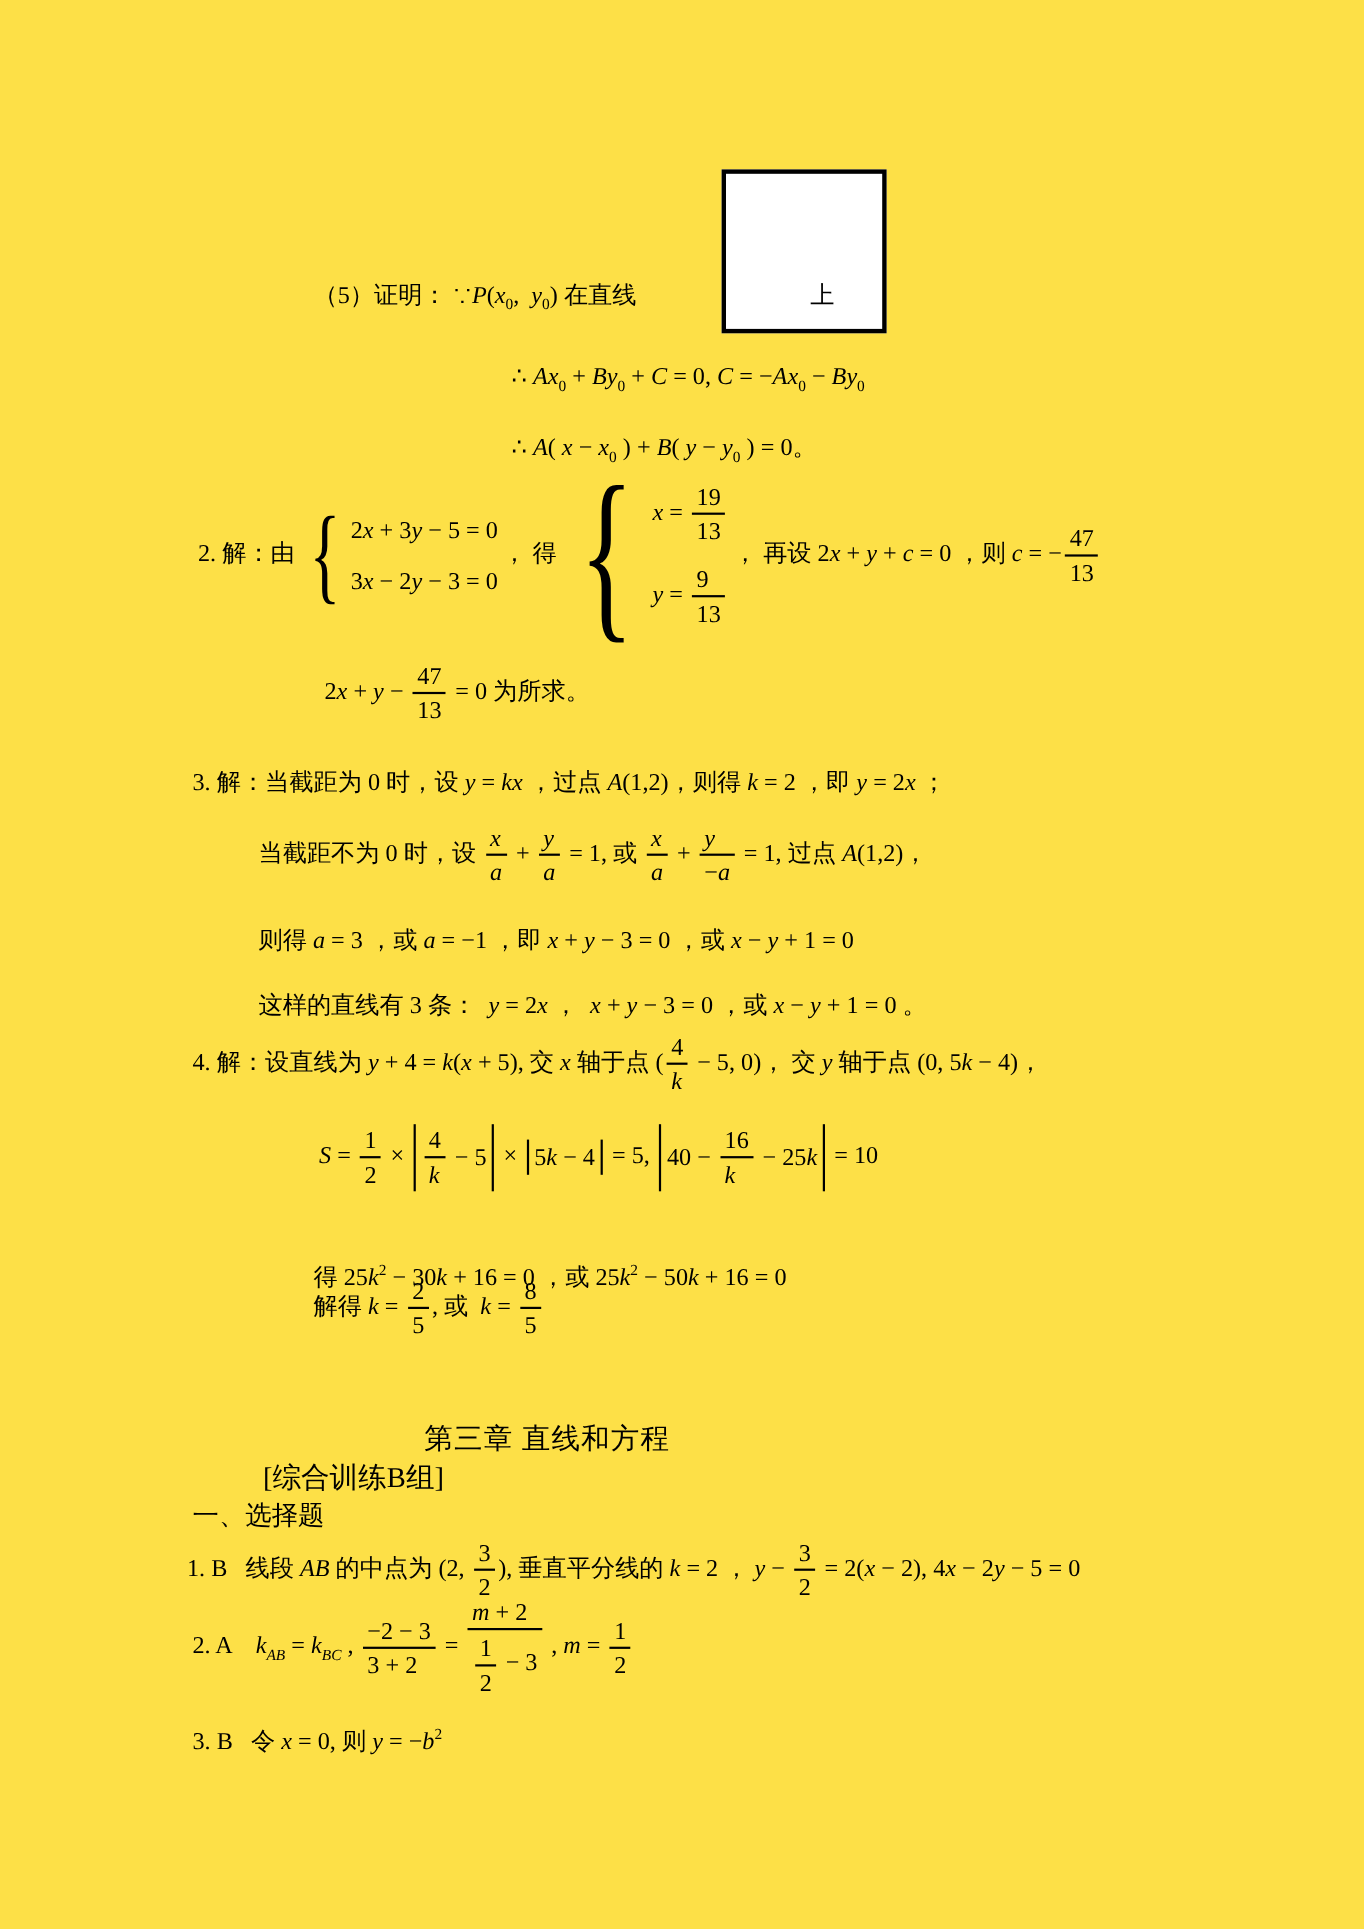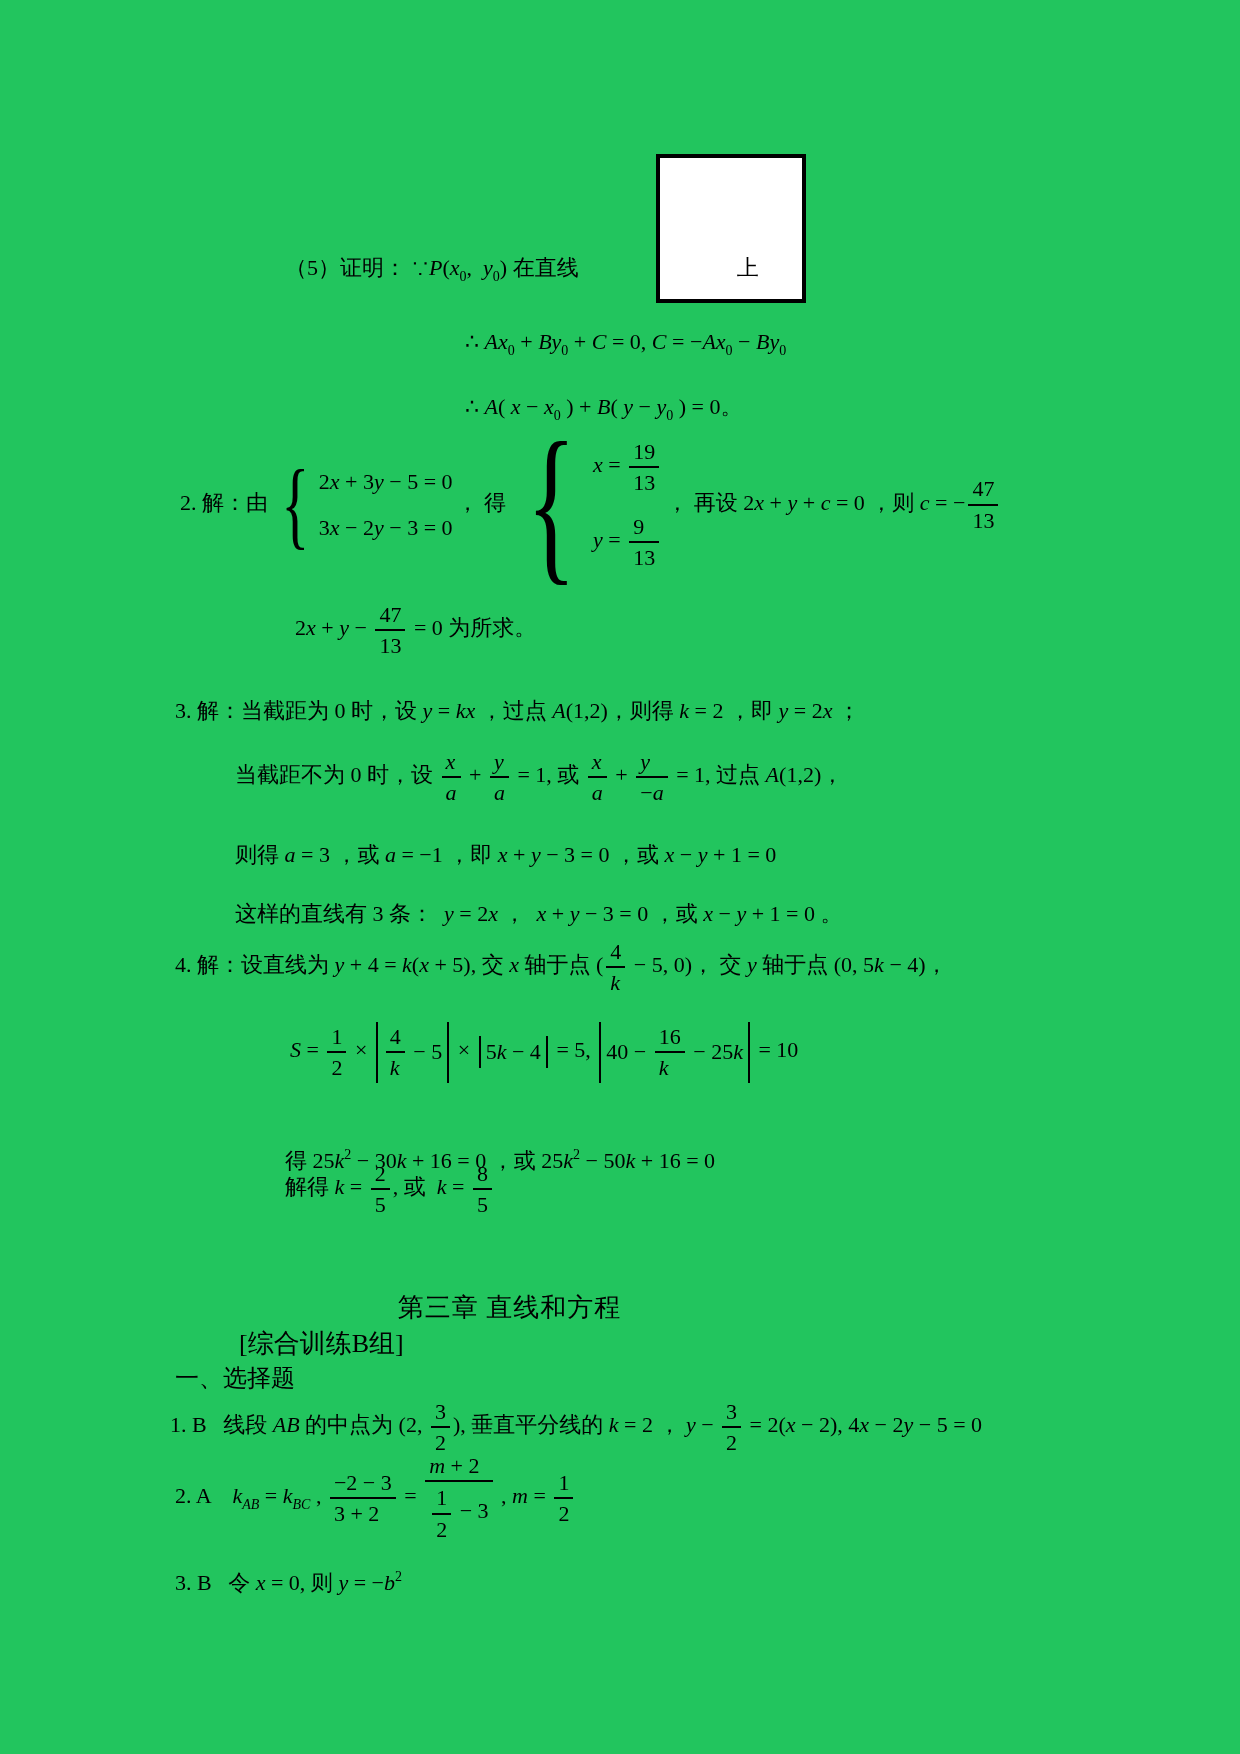--- a/index.html
+++ b/index.html
@@ -1,39 +1,39 @@
 <!DOCTYPE html>
 <html><head>
 <meta charset="utf-8">
 <style>
   * { box-sizing: border-box; }
   html, body { margin: 0; padding: 0; }
   body { background: #ffffff; }
   .page {
     position: relative;
     width: 1240px; height: 1754px;
-    background: #22c55e;
+    background: #fde047;
     color: #000000;
     font-family: "Liberation Serif", "DejaVu Serif", serif;
     overflow: hidden;
   }
   .answer-box {
     position: absolute;
     left: 656px; top: 154px;
     width: 150px; height: 149px;
     border: 4px solid #000000;
     background: #ffffff;
   }
   .line {
     position: absolute;
     white-space: pre;
     font-size: 22px;
     line-height: 1.35;
   }
-  .center { left: 12px; width: 995px; text-align: center; }
+  .center { left: 0; width: 995px; text-align: center; }
   .heading { font-size: 26px; letter-spacing: 1px; }
   .group-label { font-size: 26px; margin-left: 24px; }
   .section-label { font-size: 24px; }
   .footer { font-size: 18px; letter-spacing: 1px; }
   .mt { white-space: pre; }
   .mi { font-style: italic; white-space: pre; }
   .msub { font-size: 14px; font-style: italic; vertical-align: -6px; white-space: pre; }
   .msub.upright { font-style: normal; }
   .msup { font-size: 14px; vertical-align: 9px; white-space: pre; }
   .gap { display: inline-block; height: 1px; }

